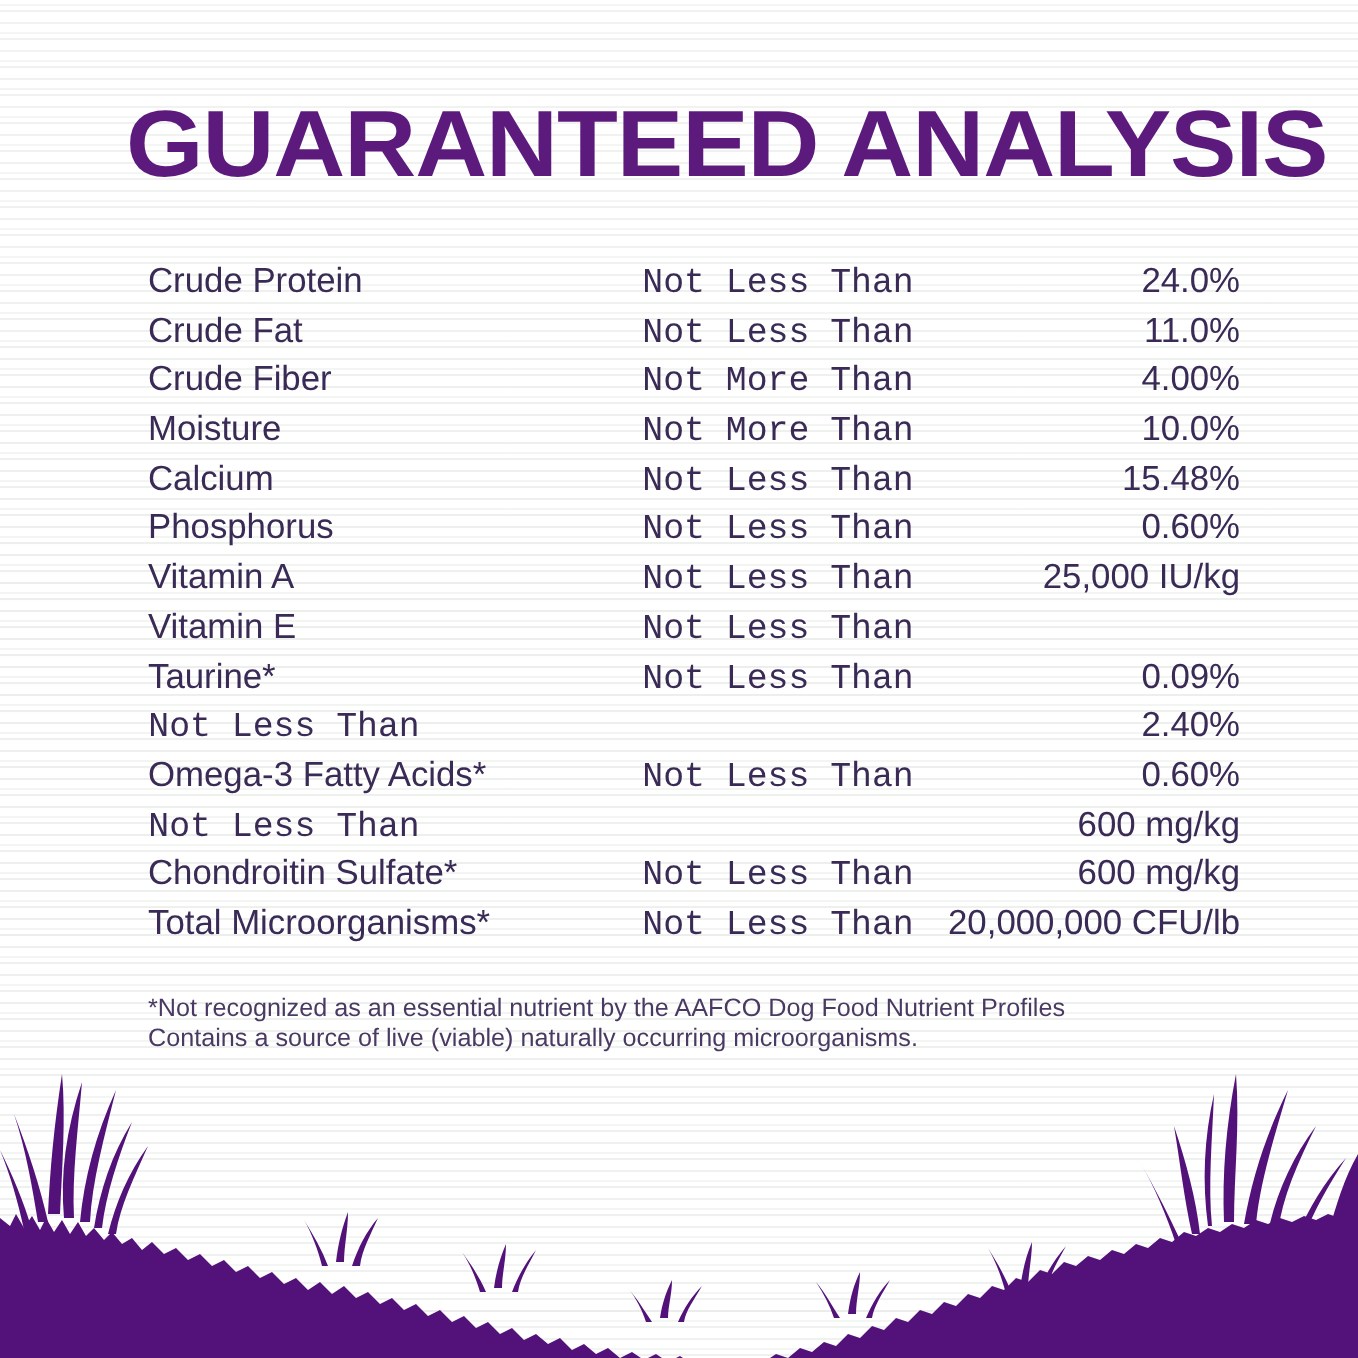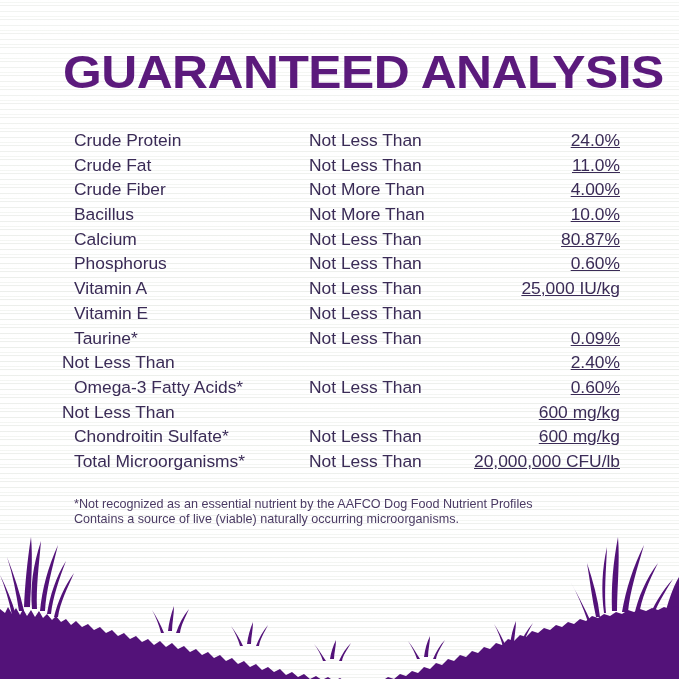--- a/index.html
+++ b/index.html
@@ -96,26 +96,26 @@
   }
   .cell-nutrient {
     width: 235px;
     flex: 0 0 235px;
     text-align: left;
     margin-left: 12px;
   }
   .cell-qualifier {
     width: 160px;
     flex: 0 0 160px;
-    text-align: left;
+    text-align: center;
+    font-family: Liberation Mono, monospace;
   }
   .cell-value {
     flex: 1 1 auto;
     text-align: right;
-    text-decoration: underline;
   }
 
   
   #organism-note {
     position: absolute;
     left: 62px;
     top: 476px;
     color: #4a3a63;
     font-size: 13.2px;
     line-height: 16px;
@@ -167,29 +167,29 @@
         <span class="cell-value">11.0%</span>
       </div>
 
       <div class="analysis-row">
         <span class="cell-nutrient">Crude Fiber</span>
         <span class="cell-qualifier">Not More Than</span>
         <span class="cell-value">4.00%</span>
       </div>
 
       <div class="analysis-row">
-        <span class="cell-nutrient">Bacillus</span>
+        <span class="cell-nutrient">Moisture</span>
         <span class="cell-qualifier">Not More Than</span>
         <span class="cell-value">10.0%</span>
       </div>
 
       <div class="analysis-row">
         <span class="cell-nutrient">Calcium</span>
         <span class="cell-qualifier">Not Less Than</span>
-        <span class="cell-value">80.87%</span>
+        <span class="cell-value">15.48%</span>
       </div>
 
       <div class="analysis-row">
         <span class="cell-nutrient">Phosphorus</span>
         <span class="cell-qualifier">Not Less Than</span>
         <span class="cell-value">0.60%</span>
       </div>
 
       <div class="analysis-row">
         <span class="cell-nutrient">Vitamin A</span>

